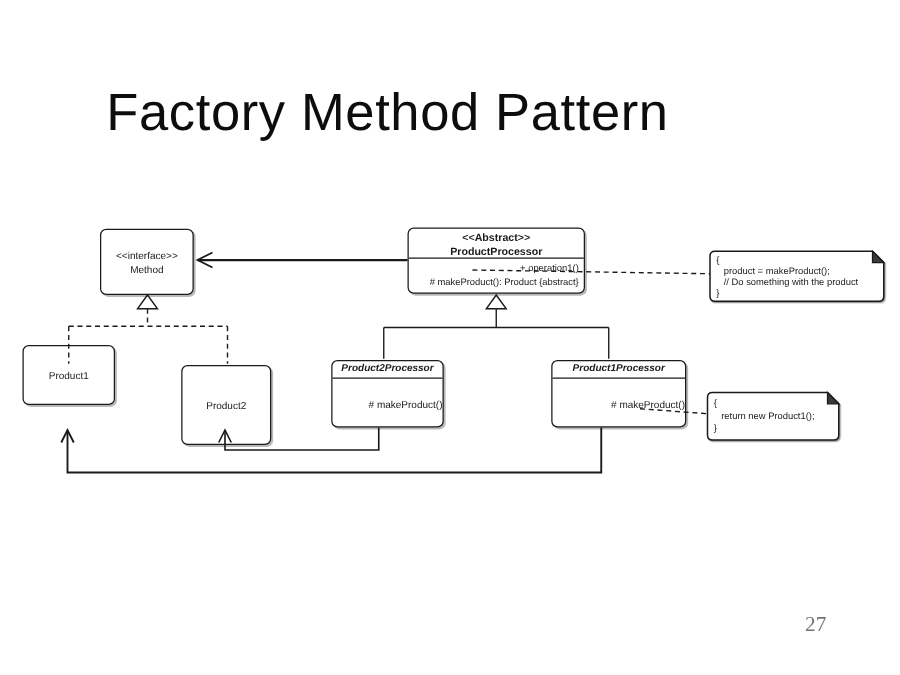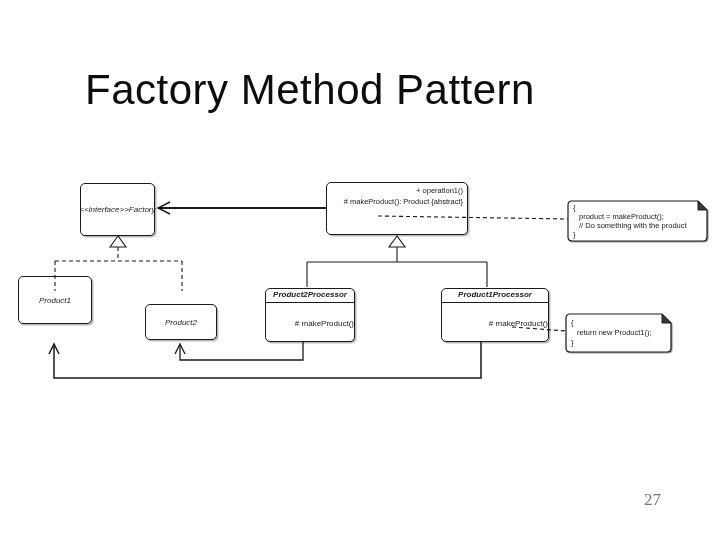--- a/index.html
+++ b/index.html
@@ -15,25 +15,25 @@
     letter-spacing:0.5px; color:#0d0d0d;
     font-family:"Liberation Sans", sans-serif;
   }
   
   .cls {
     position:absolute; background:#fff;
     border:1.2px solid #1a1a1a; border-radius:5px;
     box-shadow:1.5px 1.5px 0 #b9b9b9;
     z-index:1; font-size:8px; color:#1a1a1a;
   }
-  .cls.centered { display:flex; flex-direction:row; align-items:center; justify-content:center; line-height:11px;font-style:italic; }
+  .cls.centered { display:flex; flex-direction:column; align-items:center; justify-content:center; line-height:11px; }
   .box-product   { left:80px;  top:183px; width:75px;  height:53px; }
   .box-processor { left:326px; top:182px; width:142px; height:53px; }
   .box-product1  { left:18px;  top:276px; width:74px;  height:48px; }
-  .box-product2  { left:145px; top:304px; width:72px;  height:36px; }
+  .box-product2  { left:145px; top:292px; width:72px;  height:64px; }
   .box-p2proc    { left:265px; top:288px; width:90px;  height:54px; }
   .box-p1proc    { left:441px; top:288px; width:108px;  height:54px; }
   .cls .hdr {
     border-bottom:1.2px solid #1a1a1a; text-align:center; font-weight:bold;
   }
   .box-processor .hdr { height:24px; font-size:8.5px; line-height:10.5px; padding-top:2px; }
   .box-p2proc .hdr, .box-p1proc .hdr { height:14px; font-size:8px; line-height:12px;font-style:italic; }
   .box-processor .ops { padding:3px 4px 0 4px; font-size:7.5px; line-height:10.5px; white-space:nowrap; }
   .box-p2proc .ops, .box-p1proc .ops { padding:16px 0 0 6px; font-size:8px; white-space:nowrap; }
   .ops div { display:block;text-align:right; }
@@ -51,24 +51,28 @@
 </style>
 </head>
 <body>
 
 <div class="slide">
 
   <h1 class="title">Factory Method Pattern</h1>
 
   <div class="cls centered box-product">
     <div>&lt;&lt;interface&gt;&gt;</div>
-    <div>Factory</div>
+    <div>Method</div>
   </div>
 
   <div class="cls box-processor">
+    <div class="hdr">
+      <div>&lt;&lt;Abstract&gt;&gt;</div>
+      <div>ProductProcessor</div>
+    </div>
     <div class="ops">
       <div>+ operation1()</div>
       <div># makeProduct(): Product {abstract}</div>
     </div>
   </div>
 
   <div class="cls centered box-product1">
     <div>Product1</div>
   </div>
 

